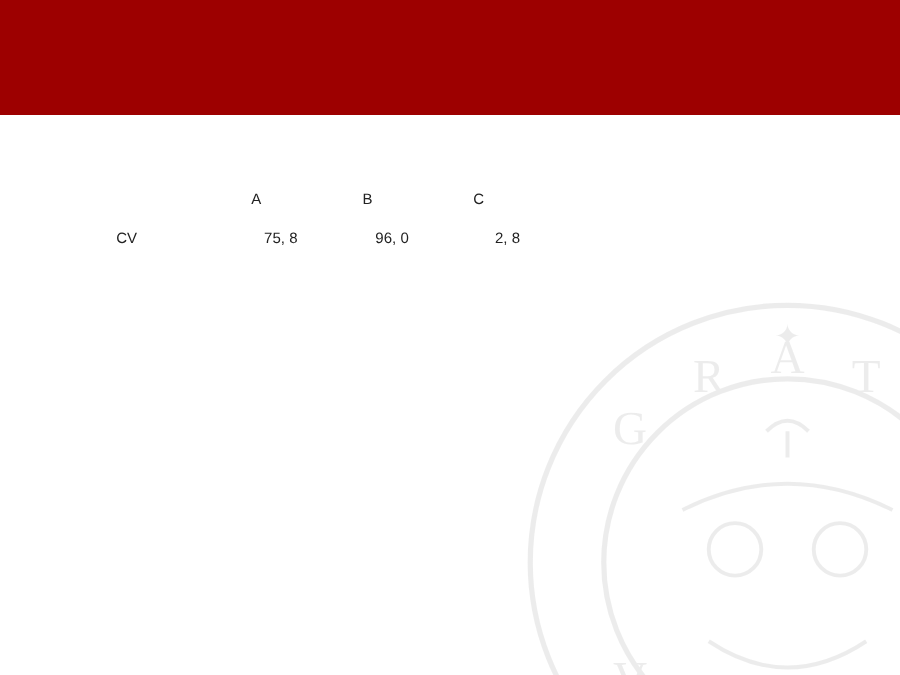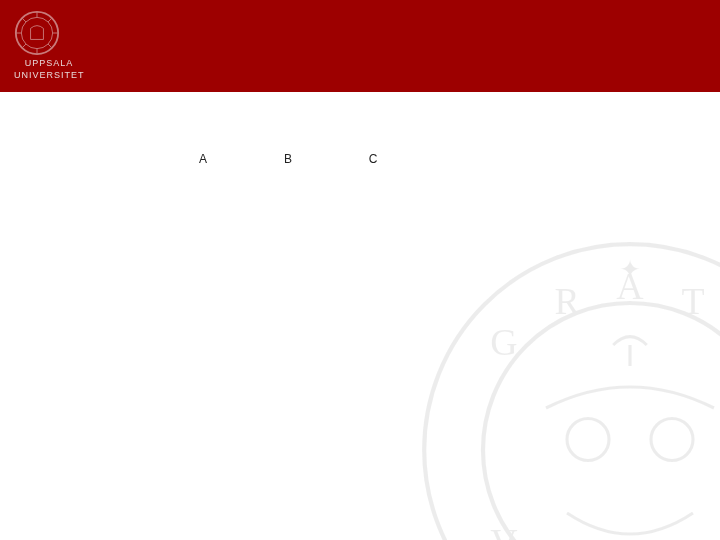--- a/index.html
+++ b/index.html
@@ -16,51 +16,36 @@
   .table tr.headrow td{background:#fff}
   .table tr.valrow td{background:#fff}
   .table .val{text-align:right;padding-right:10px}
   .bg-seal{position:absolute;right:-120px;bottom:-120px;width:420px;height:420px;opacity:.15;pointer-events:none}
   .bg-seal svg{width:100%;height:100%}
 </style>
 </head>
 <body>
 
 <div class="header">
-  <div class="logo">
-    <span class="seal-icon">
-      <svg viewBox="0 0 50 50" width="46" height="46">
-        <circle cx="25" cy="25" r="23" fill="none" stroke="#c97a7a" stroke-width="2"></circle>
-        <circle cx="25" cy="25" r="17" fill="none" stroke="#c97a7a" stroke-width="1"></circle>
-        <g stroke="#c97a7a" stroke-width="1">
-          <line x1="25" y1="2" x2="25" y2="8"></line>
-            <line x1="25" y1="42" x2="25" y2="48"></line>
-          <line x1="2" y1="25" x2="8" y2="25"></line>
-            <line x1="42" y1="25" x2="48" y2="25"></line>
-          <line x1="9" y1="9" x2="13" y2="13"></line>
-            <line x1="37" y1="37" x2="41" y2="41"></line>
-          <line x1="9" y1="41" x2="13" y2="37"></line>
-            <line x1="37" y1="13" x2="41" y2="9"></line>
-        </g>
-        <path d="M18 32 L18 20 Q25 14 32 20 L32 32 Z" fill="none" stroke="#c97a7a" stroke-width="1"></path>
-      </svg>
-    </span>
-    <div class="logo-name">UPPSALA</div>
-    <div class="logo-name">UNIVERSITET</div>
-  </div>
 </div>
 
 <div class="body">
   <table class="table">
     <tbody>
         <tr class="headrow">
       <td class="rowlabel"></td>
       <td class="col">A</td>
       <td class="col">B</td>
       <td class="col">C</td>
+    </tr>
+    <tr class="valrow">
+      <td class="rowlabel">CV</td>
+      <td class="col val">75, 8</td>
+      <td class="col val">96, 0</td>
+      <td class="col val">2, 8</td>
     </tr>
   </tbody>
     </table>
 
   <div class="bg-seal">
     <svg viewBox="0 0 200 200">
       <circle cx="100" cy="100" r="98" fill="none" stroke="#888" stroke-width="2"></circle>
       <circle cx="100" cy="100" r="70" fill="none" stroke="#888" stroke-width="2"></circle>
       <path d="M100 30 A70 70 0 0 1 170 100" fill="none" stroke="#888" stroke-width="1"></path>
       <text x="100" y="18" font-size="12" text-anchor="middle" fill="#888">✦</text>

